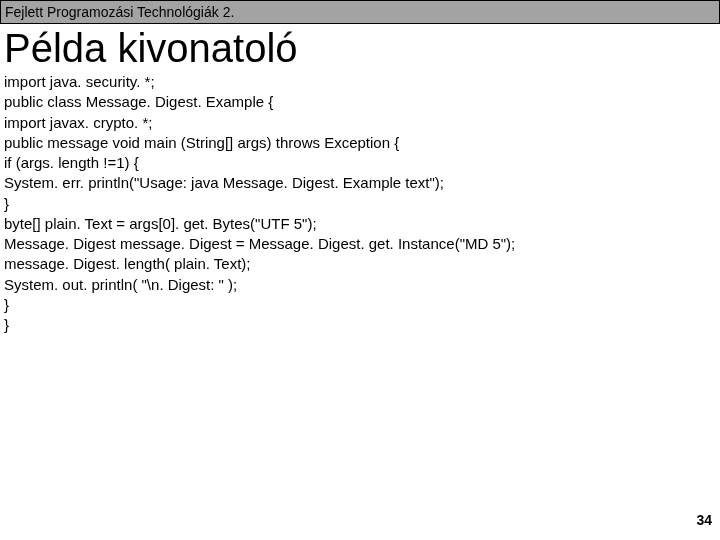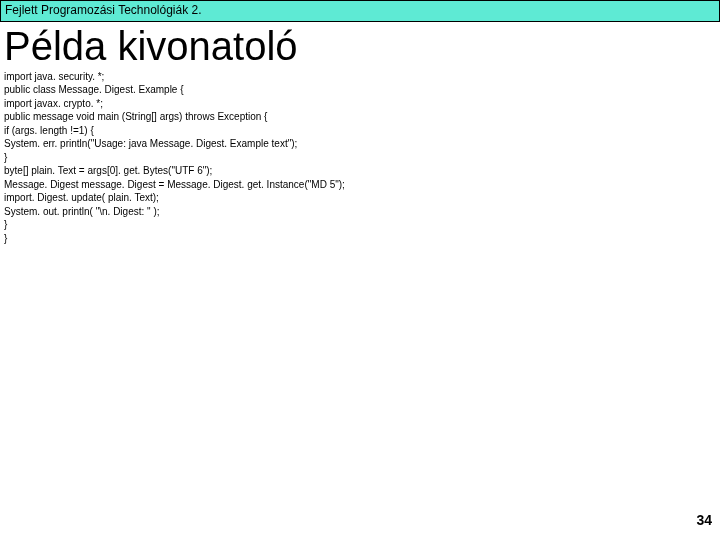--- a/index.html
+++ b/index.html
@@ -10,35 +10,35 @@
     body {
       width: 720px;
       height: 540px;
       font-family: Arial, Helvetica, sans-serif;
       background: #ffffff;
       position: relative;
       overflow: hidden;
     }
     .header-bar {
       width: 100%;
-      background: #5eead4;
+      background: #a3a3a3;
       border: 1px solid #000000;
       padding: 2px 4px;
-      font-size: 12px;
+      font-size: 14px;
       line-height: 1.3;
     }
     .slide-title {
       font-size: 40px;
       font-weight: normal;
       padding: 2px 4px 2px 4px;
       line-height: 1.1;
     }
     .code-block {
       padding: 0 4px;
-      font-size: 10px;
+      font-size: 15px;
       line-height: 1.35;
       font-family: Arial, Helvetica, sans-serif;
     }
     .code-line {
       white-space: pre-wrap;
     }
     .page-number {
       position: absolute;
       bottom: 12px;
       right: 8px;
@@ -56,21 +56,21 @@
 <h1 class="slide-title">Példa kivonatoló</h1>
 
 <div class="code-block">
   <div class="code-line">import java. security. *;</div>
   <div class="code-line">public class Message. Digest. Example {</div>
   <div class="code-line">import javax. crypto. *;</div>
   <div class="code-line">public message void main (String[] args) throws Exception {</div>
   <div class="code-line">if (args. length !=1) {</div>
   <div class="code-line">System. err. println("Usage: java Message. Digest. Example text");</div>
   <div class="code-line">}</div>
-  <div class="code-line">byte[] plain. Text = args[0]. get. Bytes("UTF 6");</div>
+  <div class="code-line">byte[] plain. Text = args[0]. get. Bytes("UTF 5");</div>
   <div class="code-line">Message. Digest message. Digest = Message. Digest. get. Instance("MD 5");</div>
-  <div class="code-line">import. Digest. update( plain. Text);</div>
+  <div class="code-line">message. Digest. length( plain. Text);</div>
   <div class="code-line">System. out. println( "\n. Digest: " );</div>
   <div class="code-line">}</div>
   <div class="code-line">}</div>
 </div>
 
 <div class="page-number">34</div>
 
 </body></html>

